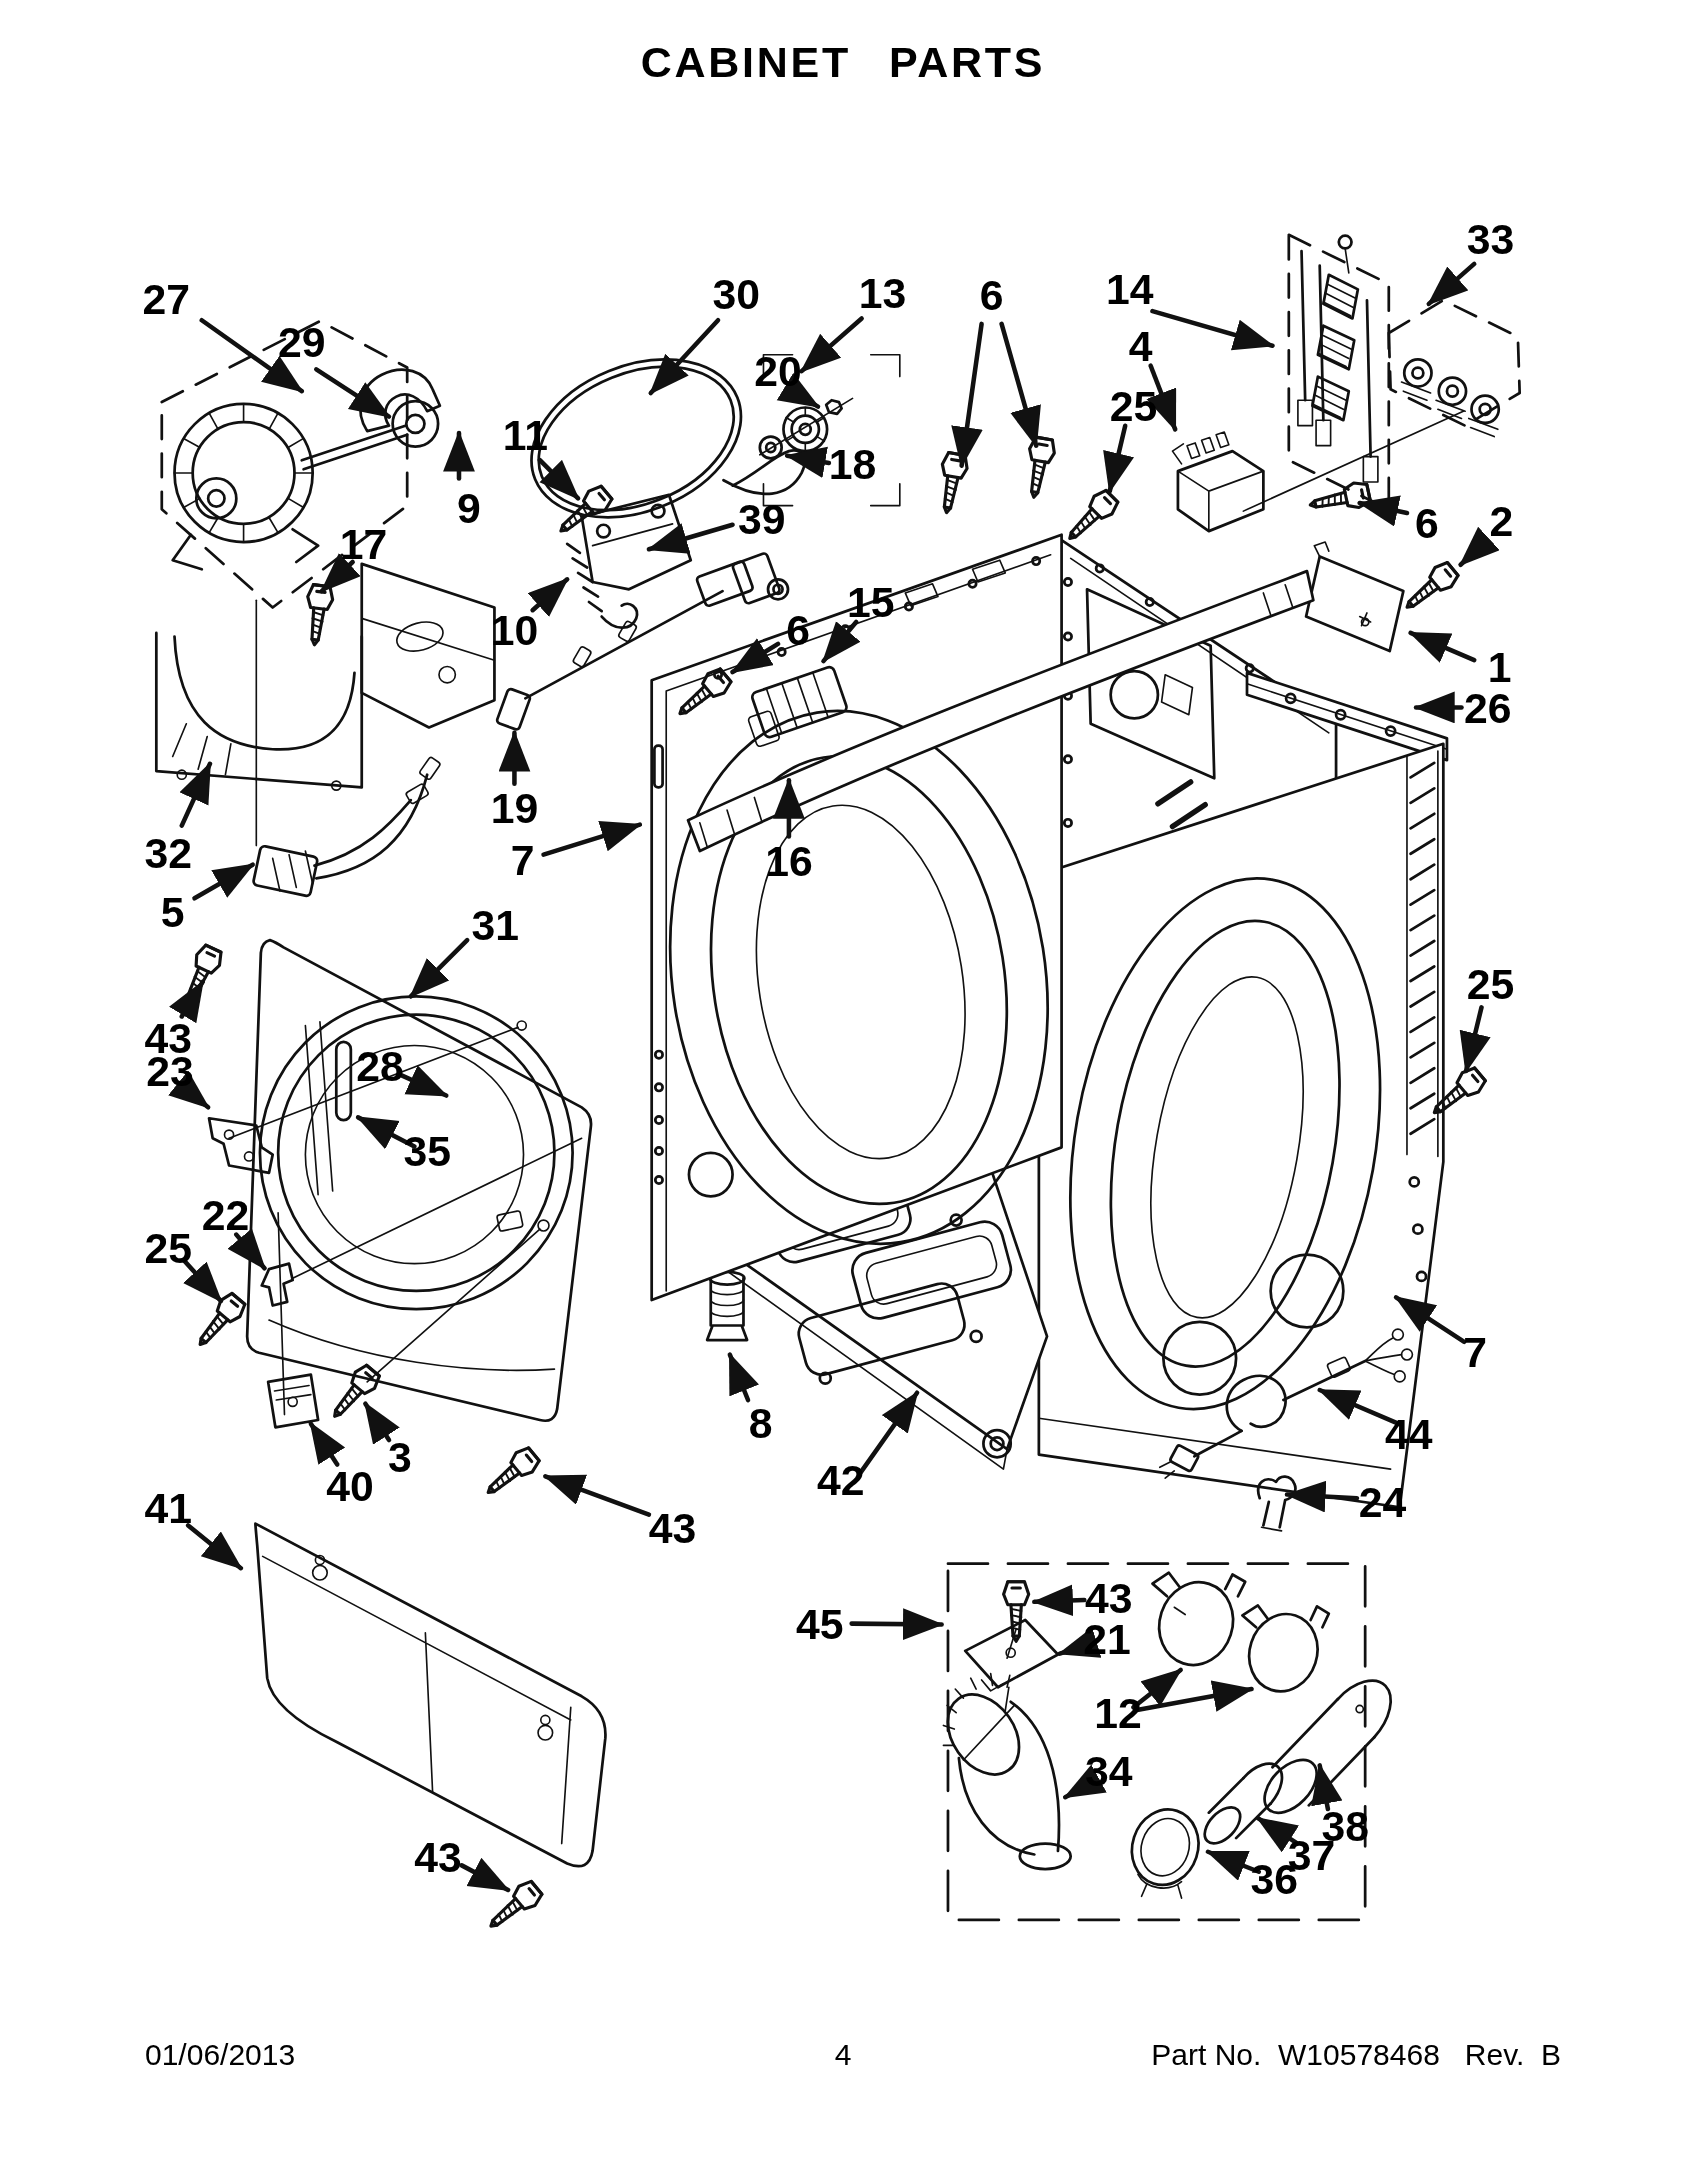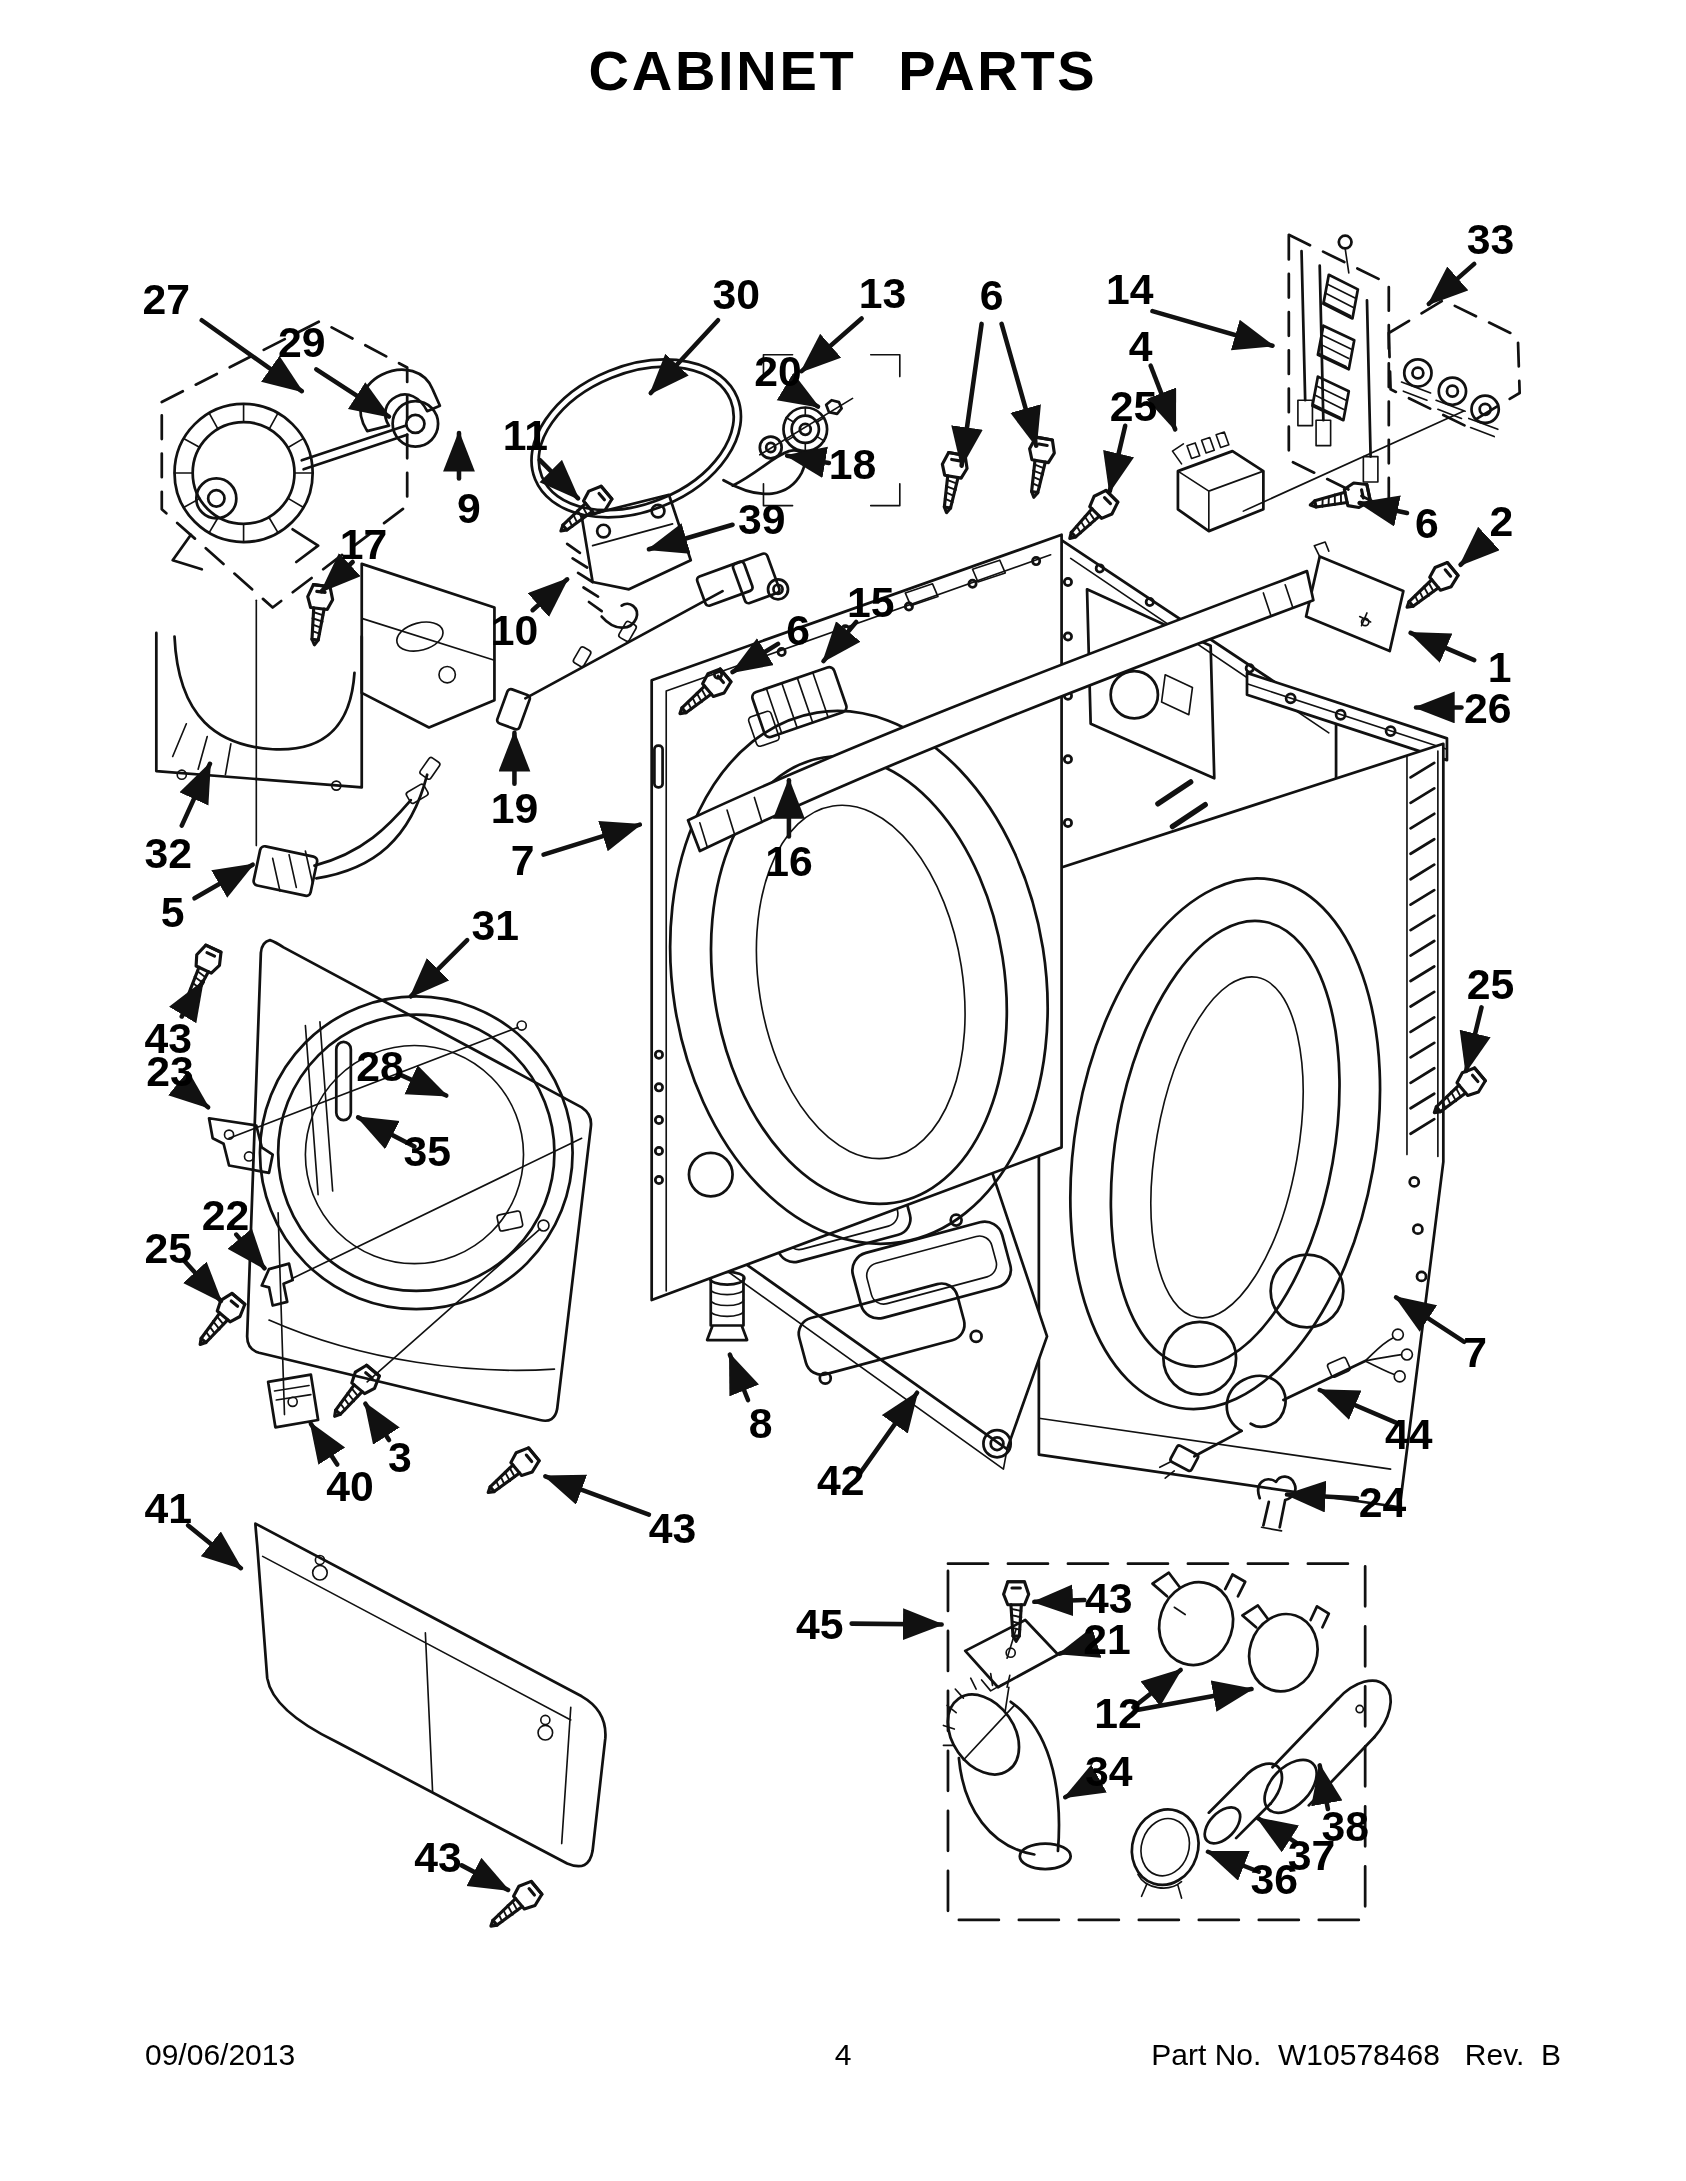--- a/index.html
+++ b/index.html
@@ -1,19 +1,19 @@
 <!DOCTYPE html>
 <html style="font-size:14.5px"><head>
 <meta charset="utf-8">
 <style>
   html,body{margin:0;padding:0;background:#e8e8e8;}
   .page{position:relative;width:1686px;height:2182px;background:#ffffff;overflow:hidden;
         font-family:"Liberation Sans", sans-serif;}
   .title{position:absolute;top:38px;left:0;width:100%;text-align:center;
-         font-size:56px;font-weight:bold;color:#000;letter-spacing:2.7px;word-spacing:23.6px;}
+         font-size:43px;font-weight:bold;color:#000;letter-spacing:2.7px;word-spacing:23.6px;}
   .footer{position:absolute;top:2038px;left:0;width:100%;color:#000;font-size:30px;}
   .footer .f-date{position:absolute;left:145px;white-space:pre;}
   .footer .f-page{position:absolute;left:0;width:100%;text-align:center;}
   .footer .f-part{position:absolute;right:125px;white-space:pre;text-align:right;}
   svg{position:absolute;left:0;top:0;}
   svg *{stroke:#111;fill:none;stroke-width:3;stroke-linecap:round;stroke-linejoin:round;}
   svg .fw{fill:#fff;}
   svg .thin{stroke-width:1.8;}
   svg .thick{stroke-width:6;}
   svg .dash{stroke-dasharray:26 16;}
@@ -607,18 +607,18 @@
           <text x="1443" y="2057">37</text>
         </g>
         <g>
           <line x1="1385" y1="2059" x2="1329" y2="2037" class="lead" marker-end="url(#ah)"></line>
           <text x="1402" y="2084">36</text>
         </g>
       </g>
   </svg>
 
   <div class="footer">
-    <span class="f-date">09/06/2013</span>
+    <span class="f-date">01/06/2013</span>
     <span class="f-page">4</span>
     <span class="f-part">Part No.  W10578468   Rev.  B</span>
   </div>
 </div>
 
 
 </body></html>

